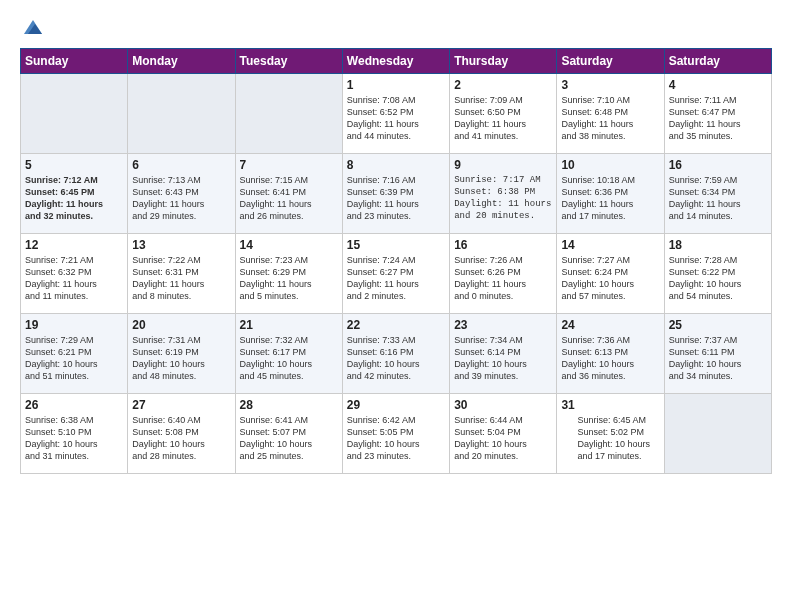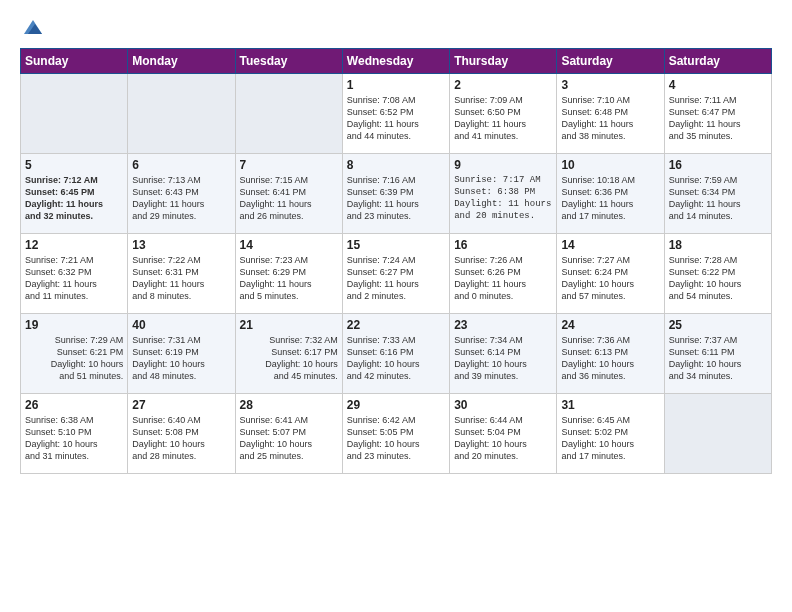--- a/index.html
+++ b/index.html
@@ -267,35 +267,35 @@
             <span class="day-number">18</span>
             <div class="day-info" style="white-space: pre-line;">Sunrise: 7:28 AM
 Sunset: 6:22 PM
 Daylight: 10 hours
 and 54 minutes.</div>
           </td>
         </tr>
         <tr>
           <td>
             <span class="day-number">19</span>
-            <div class="day-info" style="white-space: pre-line; text-align: right;">Sunrise: 7:29 AM
+            <div class="day-info" style="white-space: pre-line;">Sunrise: 7:29 AM
 Sunset: 6:21 PM
 Daylight: 10 hours
 and 51 minutes.</div>
           </td>
           <td>
-            <span class="day-number">40</span>
+            <span class="day-number">20</span>
             <div class="day-info" style="white-space: pre-line;">Sunrise: 7:31 AM
 Sunset: 6:19 PM
 Daylight: 10 hours
 and 48 minutes.</div>
           </td>
           <td>
             <span class="day-number">21</span>
-            <div class="day-info" style="white-space: pre-line; text-align: right;">Sunrise: 7:32 AM
+            <div class="day-info" style="white-space: pre-line;">Sunrise: 7:32 AM
 Sunset: 6:17 PM
 Daylight: 10 hours
 and 45 minutes.</div>
           </td>
           <td>
             <span class="day-number">22</span>
             <div class="day-info" style="white-space: pre-line;">Sunrise: 7:33 AM
 Sunset: 6:16 PM
 Daylight: 10 hours
 and 42 minutes.</div>
@@ -353,21 +353,21 @@
           </td>
           <td>
             <span class="day-number">30</span>
             <div class="day-info" style="white-space: pre-line;">Sunrise: 6:44 AM
 Sunset: 5:04 PM
 Daylight: 10 hours
 and 20 minutes.</div>
           </td>
           <td>
             <span class="day-number">31</span>
-            <div class="day-info" style="white-space: pre-line;">Sunrise: 6:45 AM
+            <div class="day-info" style="white-space: pre-line; margin-left: 16px;">Sunrise: 6:45 AM
 Sunset: 5:02 PM
 Daylight: 10 hours
 and 17 minutes.</div>
           </td>
           <td class="empty-cell"></td>
         </tr>
       </tbody>
   </table>
 </div>
 

